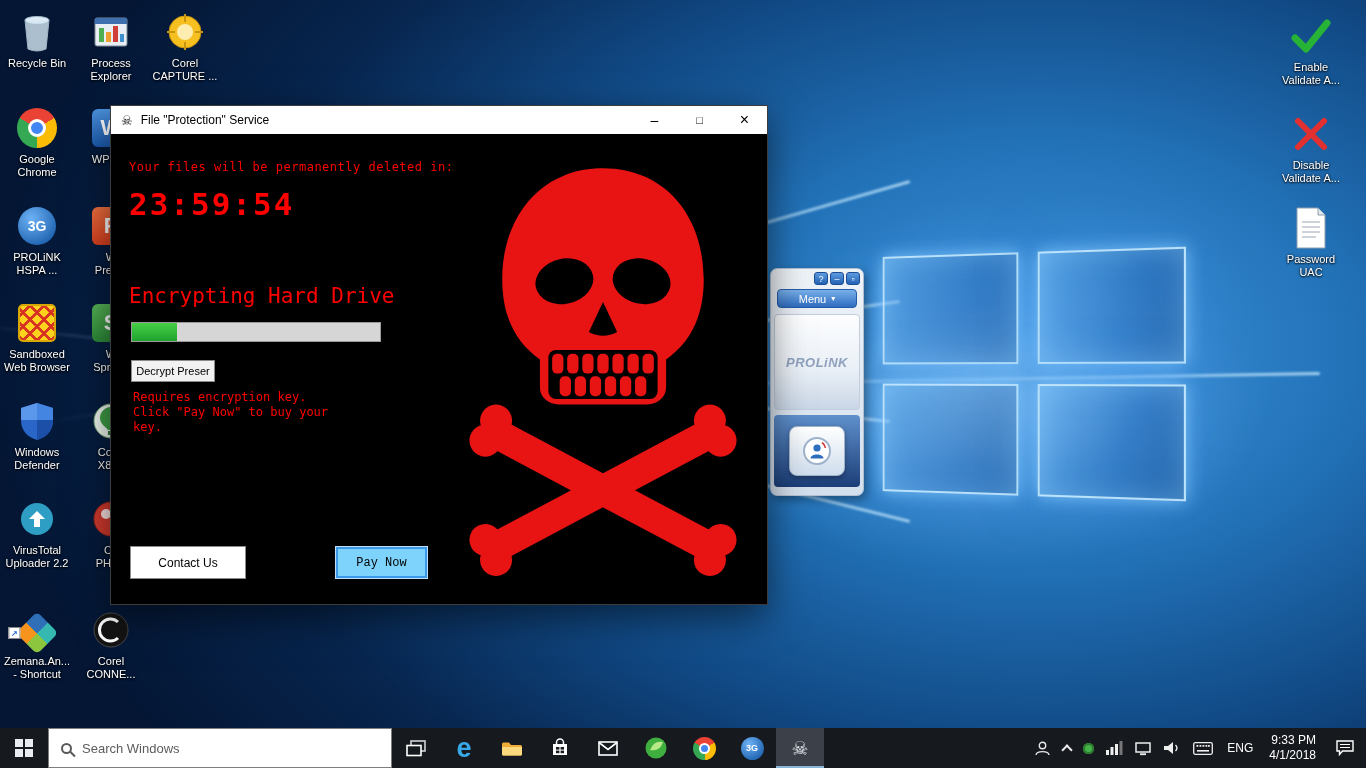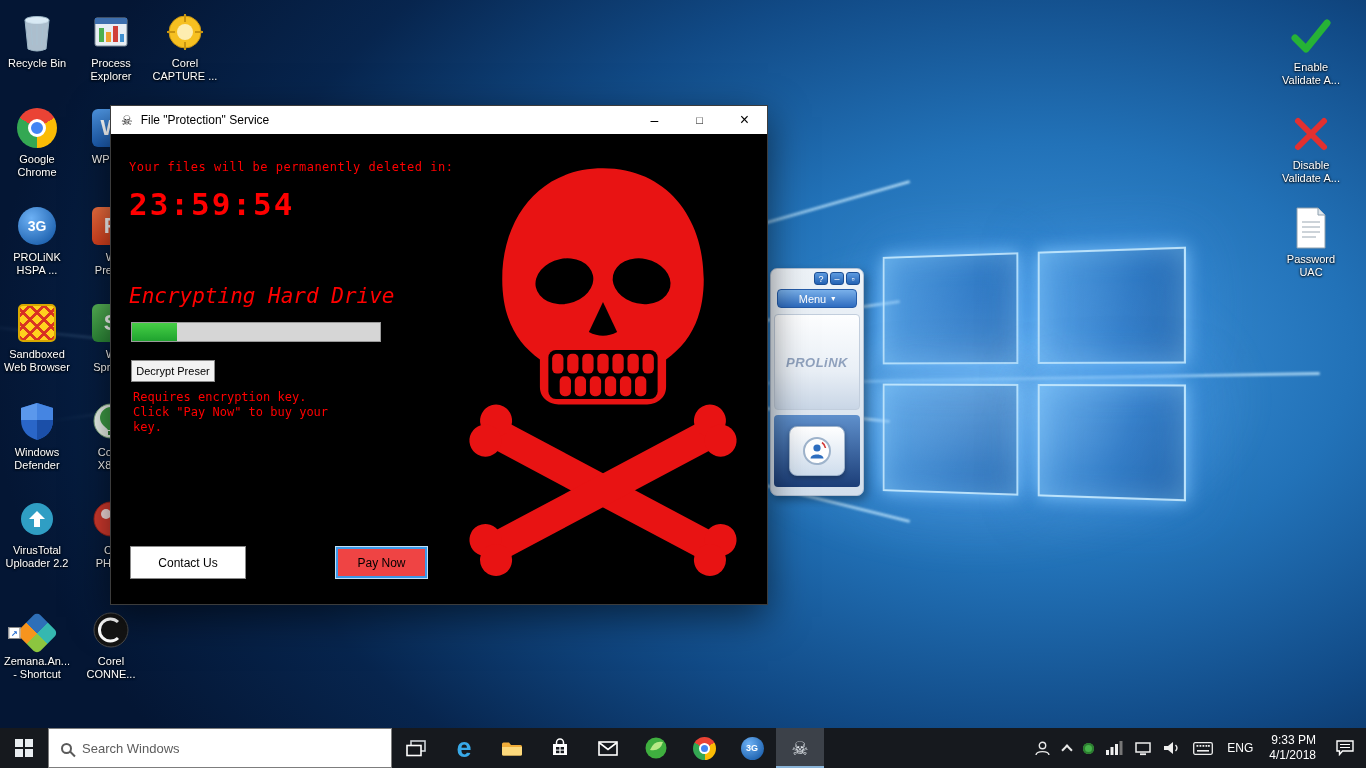--- a/index.html
+++ b/index.html
@@ -54,29 +54,29 @@
     display:flex;flex-direction:column;}
   .titlebar{height:28px;background:#fff;display:flex;align-items:center;padding-left:10px;gap:8px;
     font-size:12px;color:#000;flex:0 0 28px;}
   .title-skull{font-size:13px;line-height:1;}
   .controls{margin-left:auto;display:flex;height:28px;}
   .ctrl{width:45px;height:28px;display:flex;align-items:center;justify-content:center;color:#000;background:#fff;border:none;}
   .ctrl-min{font-size:14px;} .ctrl-max{font-size:11px;} .ctrl-close{font-size:16px;}
   .rcontent{position:relative;flex:1;background:#000;color:#ff0000;font-family:"DejaVu Sans Mono",monospace;}
   .warning{position:absolute;left:18px;top:26px;font-size:12px;letter-spacing:.5px;}
   .timer{position:absolute;left:18px;top:52px;font-size:31px;font-weight:bold;letter-spacing:2px;}
-  .status{position:absolute;left:18px;top:150px;font-size:21px;font-style:italic;}
+  .status{position:absolute;left:18px;top:150px;font-size:21px;}
   .pbar{position:absolute;left:20px;top:188px;width:250px;height:20px;background:#d6d6d6;border:1px solid #9a9a9a;}
   .pfill{height:100%;background:linear-gradient(#46cf46,#1fa32f);}
   .wbtn{position:absolute;background:#f2f2f2;border:1px solid #8a8a8a;color:#000;
     font-family:"Liberation Sans",sans-serif;font-size:12px;display:flex;align-items:center;justify-content:center;}
   .decrypt{left:20px;top:226px;width:84px;height:22px;font-size:11px;}
   .note{position:absolute;left:22px;top:256px;font-size:12px;line-height:15px;white-space:pre-line;}
   .contact{left:19px;top:412px;width:116px;height:33px;background:#fff;}
-  .pay{left:225px;top:413px;width:91px;height:31px;background:#ef4444;border:2px solid #3c98e8;box-shadow:0 0 0 1px #bfe0f7;}
+  .pay{left:225px;top:413px;width:91px;height:31px;background:#7dd3fc;border:2px solid #3c98e8;box-shadow:0 0 0 1px #bfe0f7;font-family:Liberation Mono, monospace;}
   .skullart{position:absolute;left:342px;top:6px;}
 
   
   .prolink{position:absolute;left:770px;top:268px;width:94px;height:228px;z-index:20;padding:3px;
     background:linear-gradient(#eef3f8,#d3dfec);border:1px solid #b2c0d2;border-radius:7px;
     box-shadow:3px 4px 10px rgba(0,0,0,.35);}
   .pl-top{display:flex;justify-content:flex-end;gap:2px;}
   .pl-sq{width:14px;height:13px;background:linear-gradient(#5d9be0,#2362b4);border:1px solid #1b4e94;
     border-radius:3px;color:#fff;font-size:9px;display:flex;align-items:center;justify-content:center;}
   .pl-menu{margin:4px auto 0;width:80px;height:19px;background:linear-gradient(#79b0ea,#2e6cc0);

